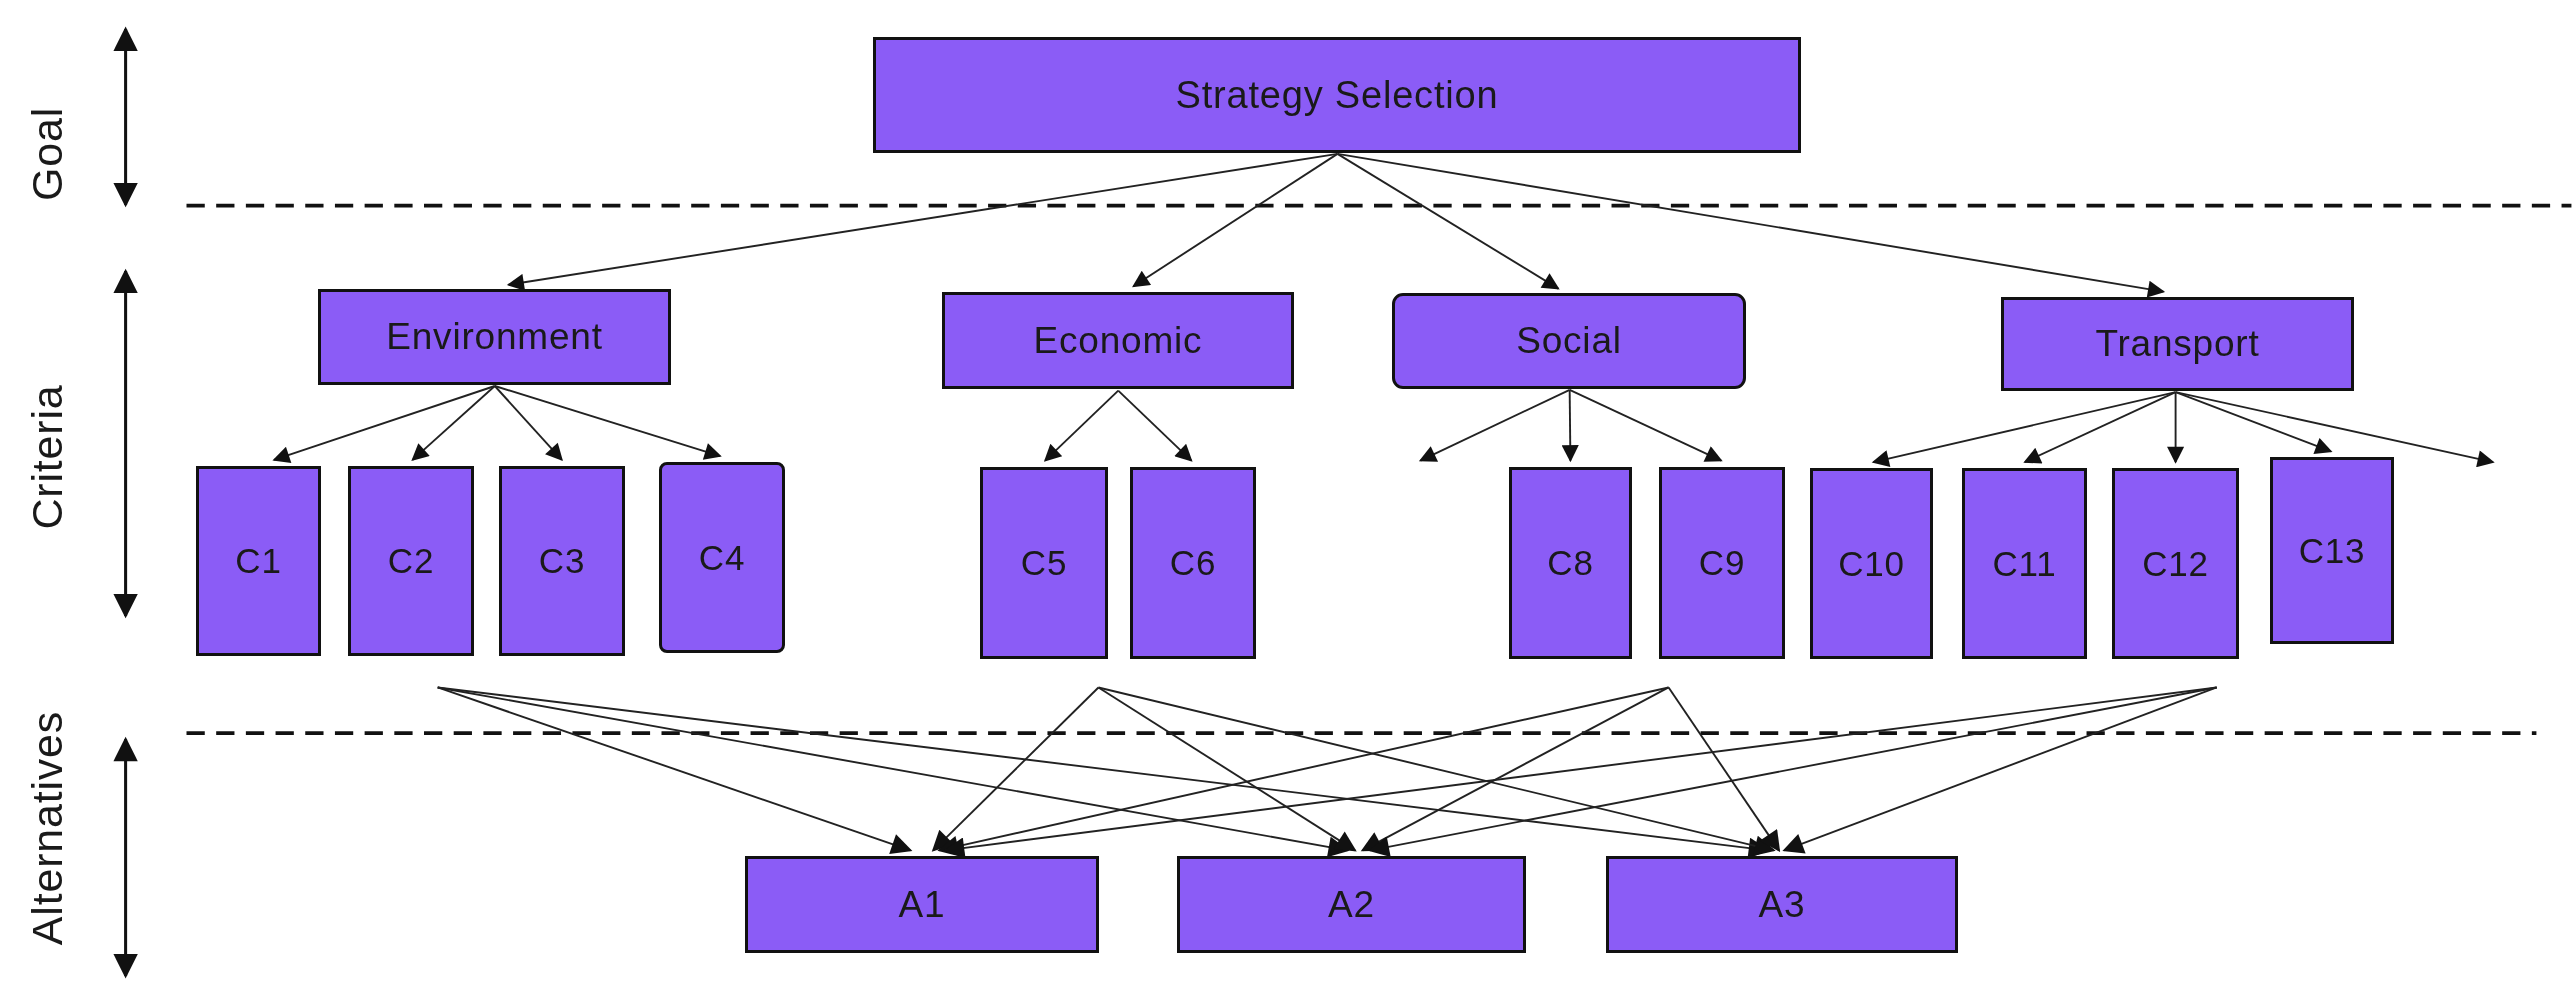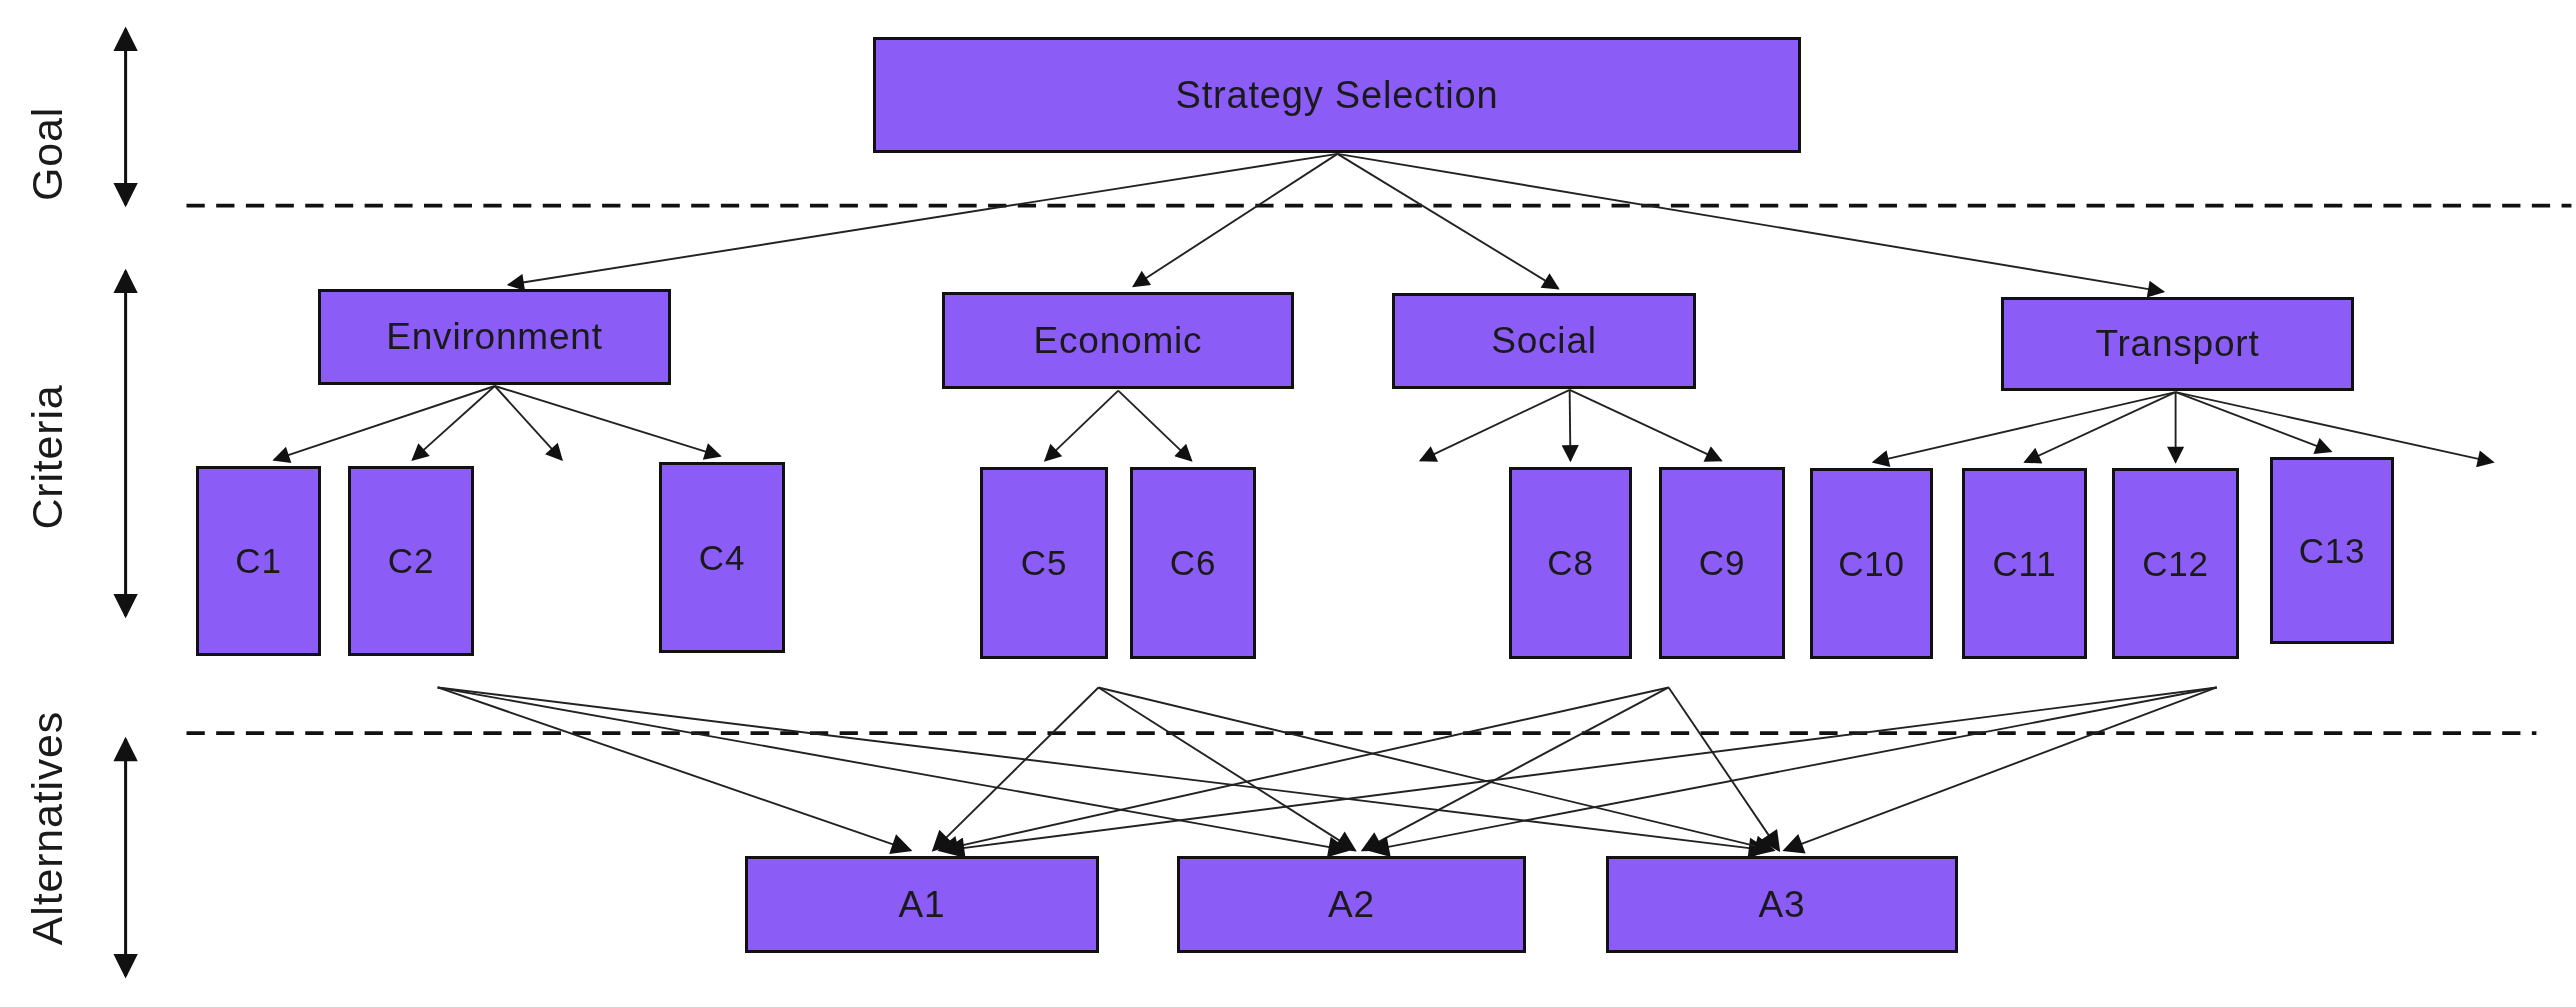--- a/index.html
+++ b/index.html
@@ -35,28 +35,28 @@
   .head-node   { font-size: 37px; }
   .crit-node   { font-size: 35px; }
   .alt-node    { font-size: 37px; text-align: center; }
 
   
   #n-goal { left: 873px; top: 37px;  width: 928px; height: 116px; }
 
   
   #n-env { left: 318px;  top: 289px; width: 353px; height: 96px; }
   #n-eco { left: 942px; top: 292px; width: 352px; height: 97px; }
-  #n-soc { left: 1392px; top: 293px; width: 304px; height: 96px; }
+  #n-soc { left: 1392px; top: 293px; width: 354px; height: 96px; border-radius: 11px; }
   #n-tra { left: 2001px; top: 297px; width: 353px; height: 94px; }
 
   
   #n-c1  { left: 196px;  top: 466px; width: 125px; height: 190px; }
   #n-c2  { left: 348px;  top: 466px; width: 126px; height: 190px; }
   #n-c3  { left: 499px;  top: 466px; width: 126px; height: 190px; }
-  #n-c4  { left: 659px;  top: 462px; width: 126px; height: 191px; }
+  #n-c4  { left: 659px;  top: 462px; width: 126px; height: 191px; border-radius: 8px; }
   #n-c5  { left: 980px; top: 467px; width: 128px; height: 192px; text-align: right; }
   #n-c6  { left: 1130px; top: 467px; width: 126px; height: 192px; }
   #n-c7  { left: 1358px; top: 467px; width: 123px; height: 192px; }
   #n-c8  { left: 1509px; top: 467px; width: 123px; height: 192px; }
   #n-c9  { left: 1659px; top: 467px; width: 126px; height: 192px; }
   #n-c10 { left: 1810px; top: 468px; width: 123px; height: 191px; }
   #n-c11 { left: 1962px; top: 468px; width: 125px; height: 191px; }
   #n-c12 { left: 2112px; top: 468px; width: 127px; height: 191px; }
   #n-c13 { left: 2270px; top: 457px; width: 124px; height: 187px; }
   #n-c14 { left: 2433px; top: 468px; width: 124px; height: 191px; }
@@ -161,20 +161,21 @@
 
   <div class="node goal-node" id="n-goal">Strategy Selection</div>
 
   <div class="node head-node" id="n-env">Environment</div>
   <div class="node head-node" id="n-eco">Economic</div>
   <div class="node head-node" id="n-soc">Social</div>
   <div class="node head-node" id="n-tra">Transport</div>
 
   <div class="node crit-node" id="n-c1">C1</div>
   <div class="node crit-node" id="n-c2">C2</div>
+  <div class="node crit-node" id="n-c3">C3</div>
   <div class="node crit-node" id="n-c4">C4</div>
   <div class="node crit-node" id="n-c5">C5</div>
   <div class="node crit-node" id="n-c6">C6</div>
   <div class="node crit-node" id="n-c8">C8</div>
   <div class="node crit-node" id="n-c9">C9</div>
   <div class="node crit-node" id="n-c10">C10</div>
   <div class="node crit-node" id="n-c11">C11</div>
   <div class="node crit-node" id="n-c12">C12</div>
   <div class="node crit-node" id="n-c13">C13</div>
 

